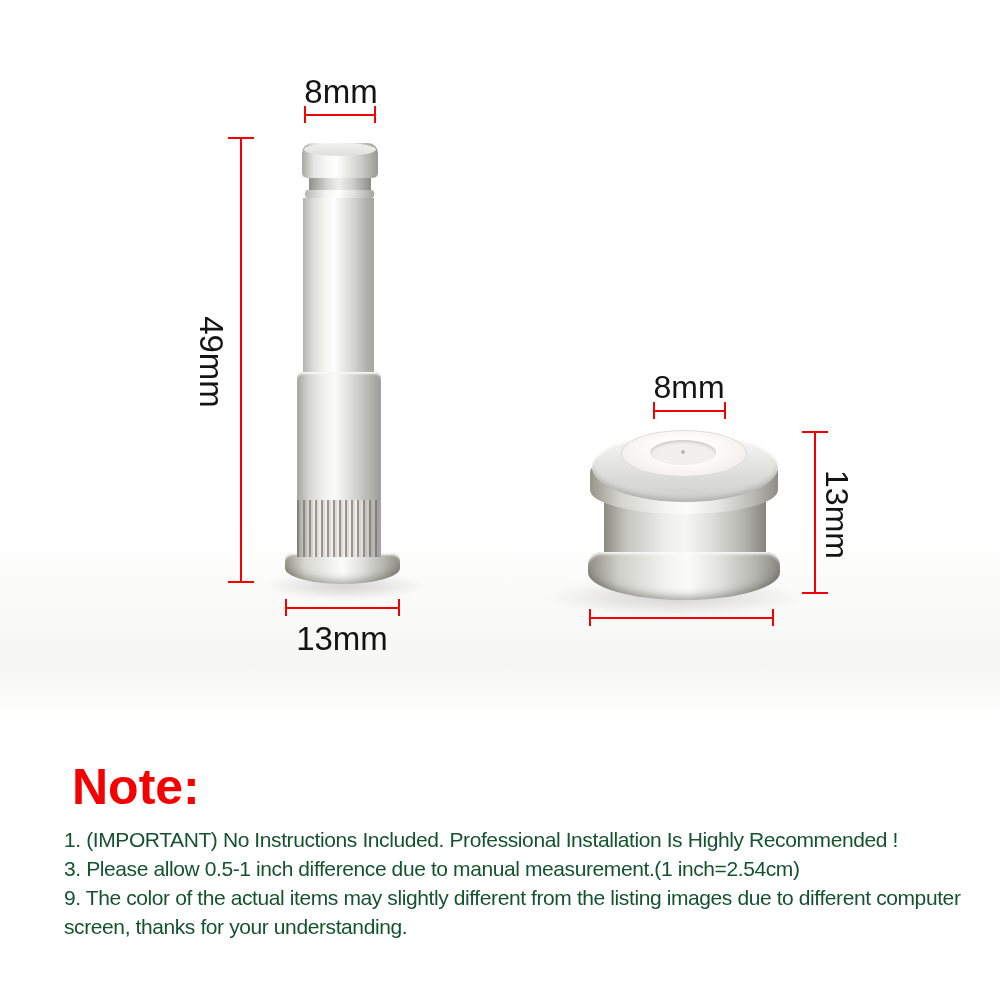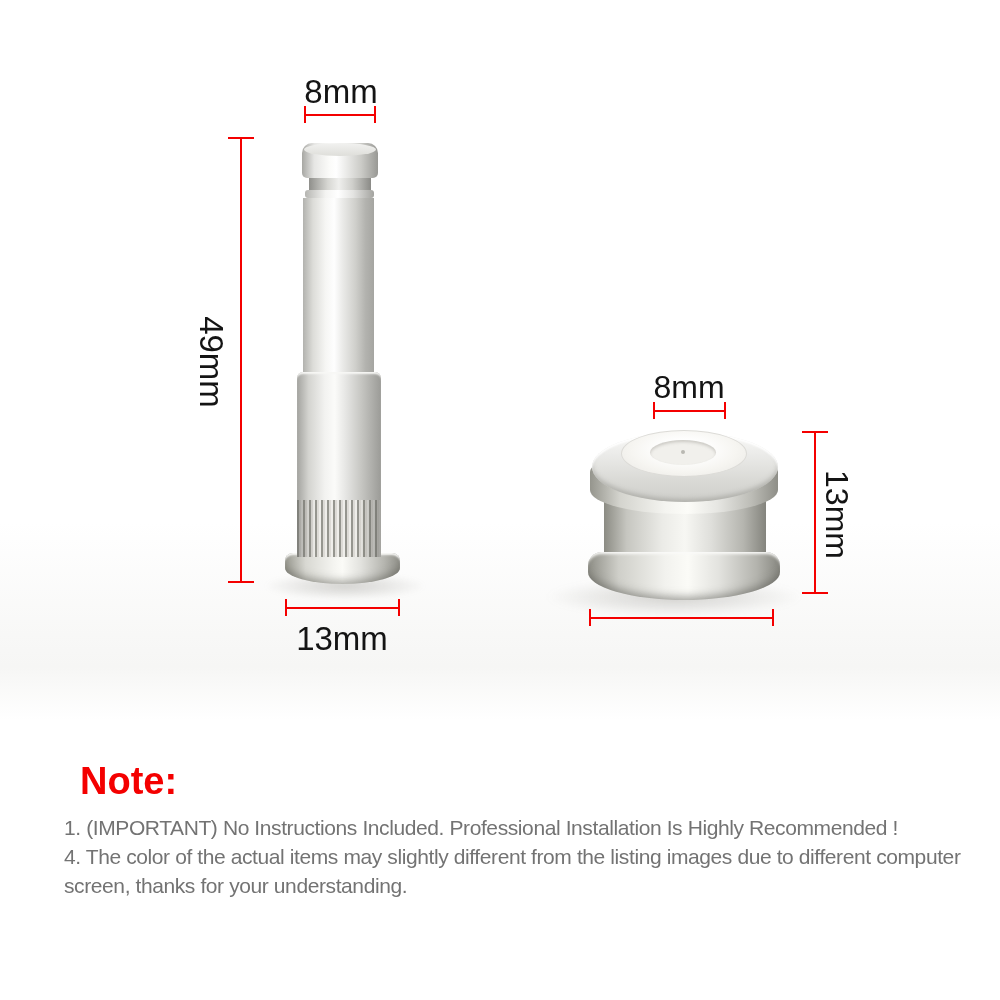--- a/index.html
+++ b/index.html
@@ -117,24 +117,24 @@
     box-shadow:inset 0 2px 3px rgba(160,158,150,.45);
   }
   .bush-insert::after{
     content:"";position:absolute;left:59px;top:19px;width:4px;height:4px;border-radius:50%;
     background:#b9b8b2;
   }
 
   
   .note{position:absolute;left:64px;top:762px;width:905px;}
   .note-heading{
-    margin:0 0 13px 16px;font-size:38px;font-weight:bold;color:var(--red);line-height:1.0;
+    margin:0 0 13px 8px;font-size:50px;font-weight:bold;color:var(--red);line-height:1.0;
   }
   .note-item{
-    font-size:21px;line-height:29px;color:#737373;letter-spacing:-0.4px;
+    font-size:21px;line-height:29px;color:#14532d;letter-spacing:-0.4px;
   }
 </style>
 </head>
 <body>
 
 <div id="canvas" style="--red:#f40000;">
 
   <div class="photo-wash"></div>
 
   <div class="part">
@@ -188,16 +188,17 @@
   <div class="dim-label rot" style="left:786px;top:496px;width:100px;font-size:32px;">13mm</div>
 
   <div class="dim-h" style="left:589px;top:617px;width:185px;">
     <span class="tick a"></span>
     <span class="tick b"></span>
   </div>
 
   <div class="note">
     <p class="note-heading">Note:</p>
     <div class="note-item">1. (IMPORTANT) No Instructions Included. Professional Installation Is Highly Recommended !</div>
-    <div class="note-item">4. The color of the actual items may slightly different from the listing images due to different computer screen, thanks for your understanding.</div>
+    <div class="note-item">3. Please allow 0.5-1 inch difference due to manual measurement.(1 inch=2.54cm)</div>
+    <div class="note-item">9. The color of the actual items may slightly different from the listing images due to different computer screen, thanks for your understanding.</div>
   </div>
 
 </div>
 
 </body></html>

